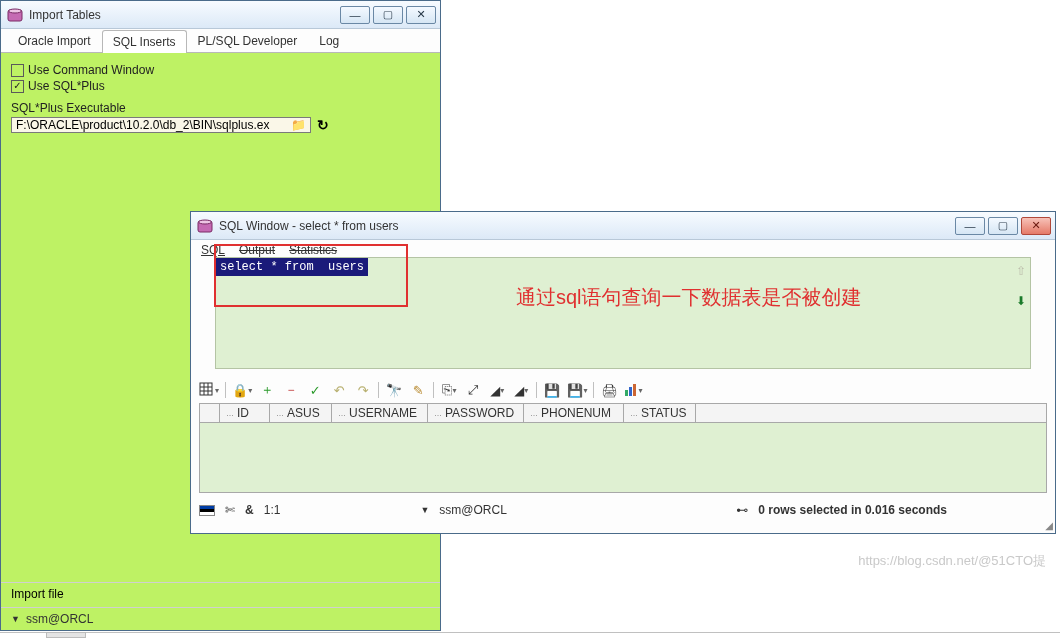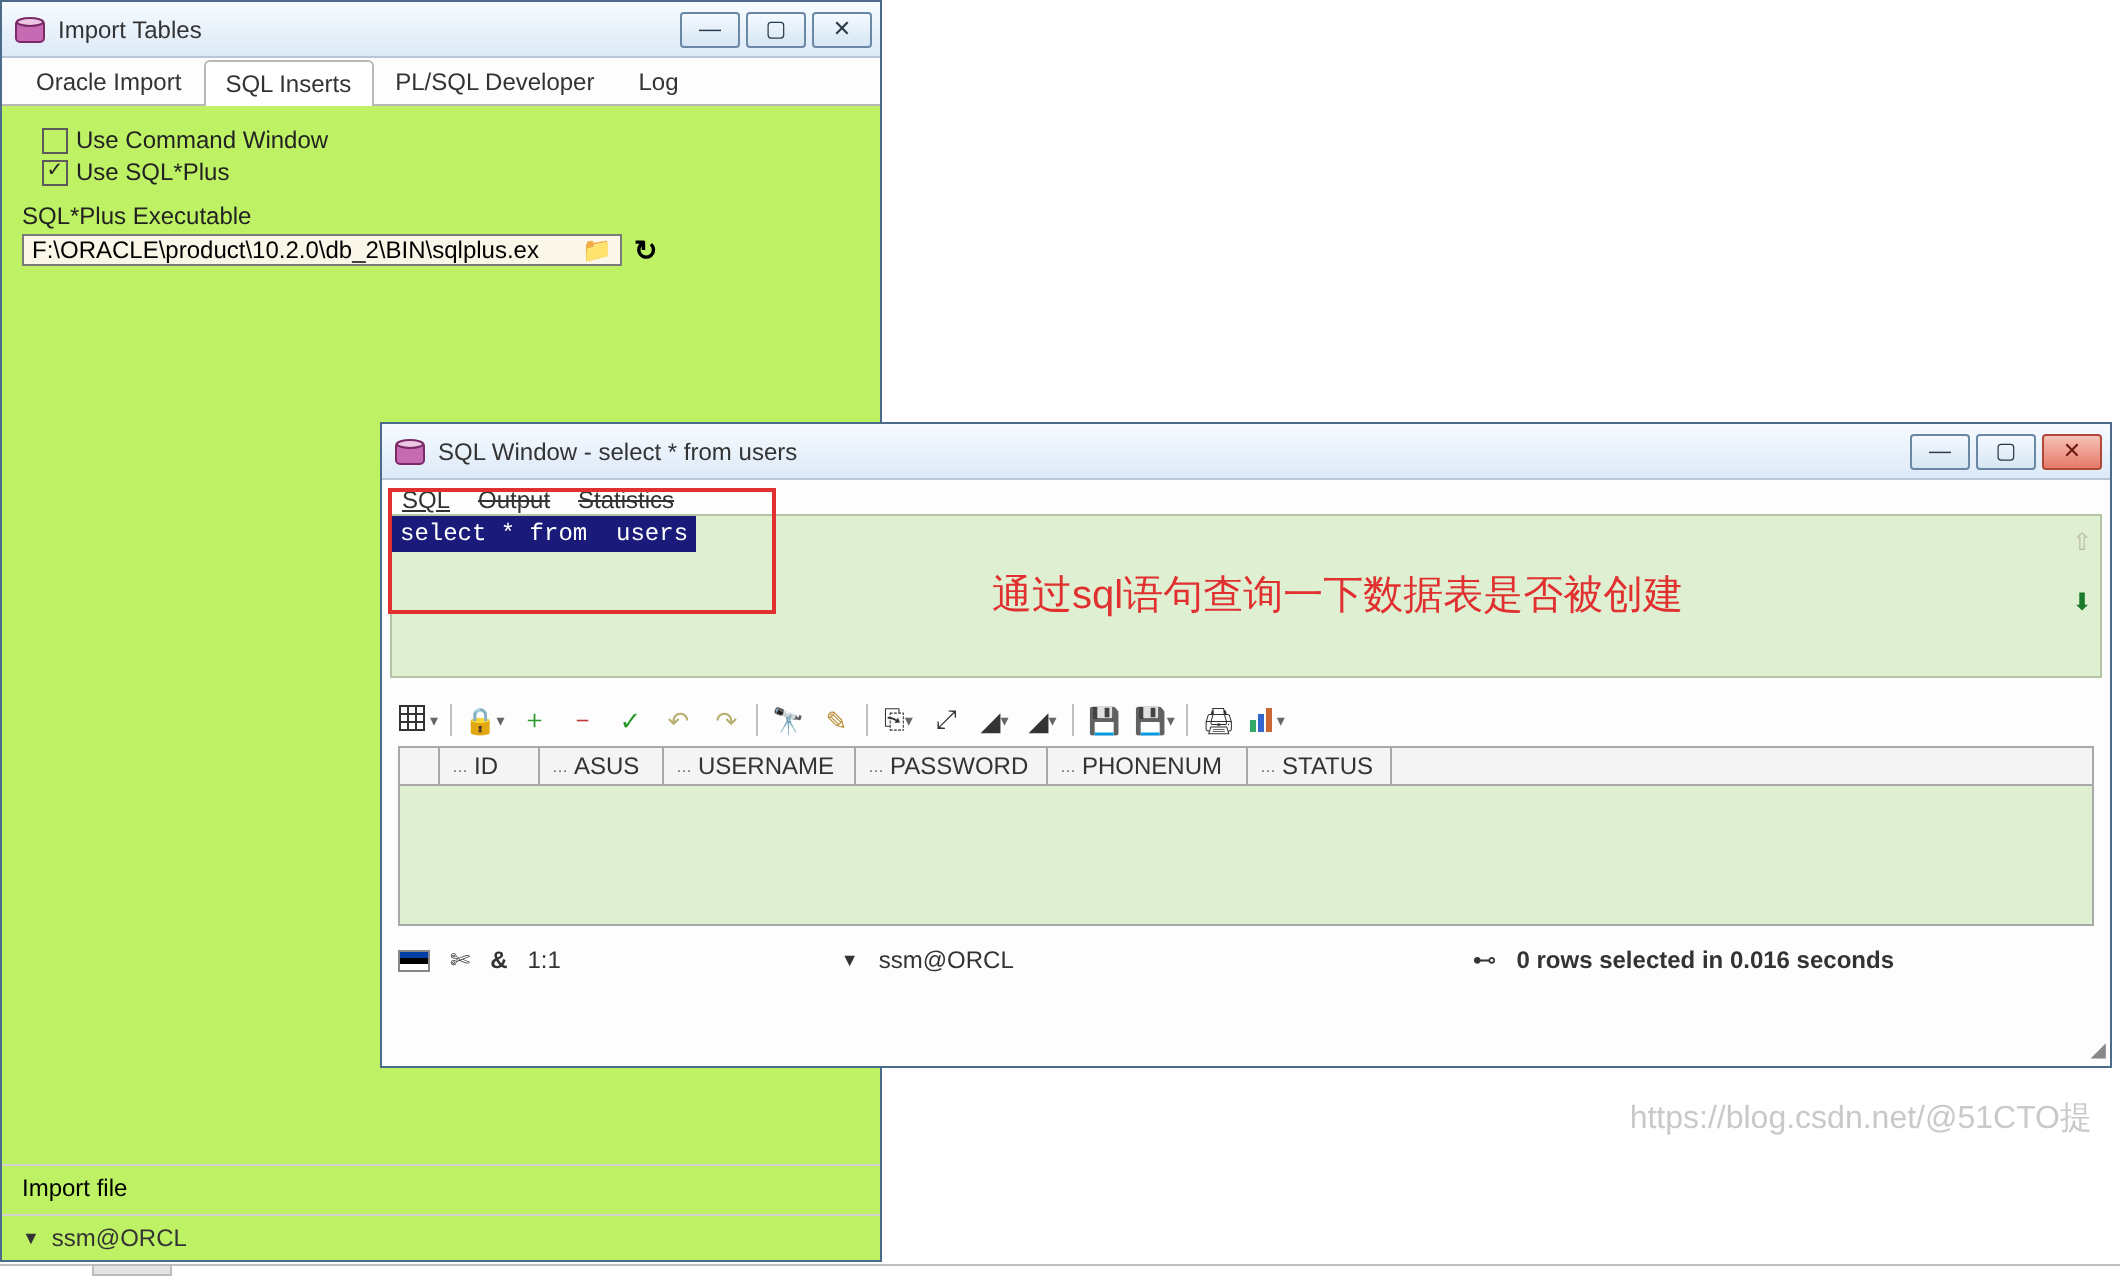--- a/index.html
+++ b/index.html
@@ -10,59 +10,59 @@
   .titlebar { height: 28px; background: linear-gradient(#f7fbff,#dce9f7); border-bottom: 1px solid #b8c8d8; display: flex; align-items: center; padding: 0 4px 0 6px; }
   .tb-icon { width: 16px; height: 16px; margin-right: 6px; display: inline-flex; align-items: center; justify-content: center; }
   .tb-title { flex: 1; color: #333; }
   .winbtns { display: flex; gap: 3px; }
   .winbtn { width: 30px; height: 18px; border: 1px solid #6a88a5; border-radius: 2px; background: linear-gradient(#f4f9ff,#d6e6f4); display: flex; align-items: center; justify-content: center; font-size: 11px; color: #2a3a4a; }
   .winbtn.red { background: linear-gradient(#f7c2b8,#e57a68); border-color: #b0483a; color: #6b1a10; }
   .tabs { display: flex; border-bottom: 1px solid #b8b8b8; background: #fdfdfd; height: 24px; padding-left: 6px; }
   .tab { padding: 4px 10px 3px; border: 1px solid transparent; border-bottom: none; color: #333; cursor: default; }
   .tab.active { border-color: #b8b8b8; background: #fff; border-top-left-radius: 3px; border-top-right-radius: 3px; position: relative; top: 1px; }
   .pane { padding: 8px 10px; }
-  .chk { display: flex; align-items: center; gap: 4px; margin: 2px 10px; color: #222; }
+  .chk { display: flex; align-items: center; gap: 4px; margin: 2px 0; color: #222; }
   .chkbox { width: 13px; height: 13px; border: 1px solid #5a5a5a; display: inline-flex; align-items: center; justify-content: center; font-size: 10px; line-height: 1; }
   .lbl { margin-top: 8px; color: #222; }
   .row { display: flex; align-items: center; gap: 6px; margin-top: 2px; }
   .input { border: 1px solid #7a7a7a; background: #faf7e8; padding: 2px 4px; height: 16px; display: flex; align-items: center; justify-content: space-between; flex: 1; }
   .input.plain { background: #fff; }
   .folder-ico { font-size: 12px; color: #8a6a10; }
   .refresh-ico { font-size: 14px; font-weight: bold; }
   .section-bot { position: absolute; left: 0; right: 0; bottom: 0; }
   .import-file { padding: 4px 10px 6px; border-top: 1px solid #d0d0d0; }
   .conn-bar { border-top: 1px solid #d0d0d0; padding: 4px 10px; display: flex; align-items: center; gap: 6px; color: #333; }
   .tri { font-size: 9px; }
 
   
   .win2 { position: absolute; left: 190px; top: 211px; width: 866px; height: 323px; border: 1px solid #4a6b8a; background: #fdfdfd; }
   .sql-tabs { display: flex; gap: 14px; padding: 3px 10px 0; font-size: 12px; }
   .sql-tab { color: #333; }
   .sql-tab u { text-decoration: underline; }
   .sql-tab.strike { text-decoration: line-through; }
-  .editor-wrap { margin: 0 4px; height: 82px; background: #dff0d2; border: 1px solid #b4c4a4; position: relative; }
+  .editor-wrap { margin: 0 24px; height: 112px; background: #dff0d2; border: 1px solid #b4c4a4; position: relative; }
   .redbox { position: absolute; left: -2px; top: -14px; width: 194px; height: 63px; border: 2px solid #e03030; pointer-events: none; }
   .sql-text { position: absolute; left: 0; top: 0; padding: 2px 4px; font-family: "Courier New", monospace; font-size: 12px; background: #1a1a7a; color: #fff; white-space: pre; }
   .annot { position: absolute; left: 300px; top: 26px; color: #e03030; font-size: 20px; font-family: Liberation Sans, sans-serif; }
   .side-arrows { position: absolute; right: 4px; top: 6px; display: flex; flex-direction: column; gap: 16px; font-size: 14px; }
   .up { color: #bba; } .down { color: #1a7a2a; }
   .toolbar2 { margin: 12px 8px 4px; display: flex; align-items: center; gap: 6px; }
   .tbtn { min-width: 18px; height: 18px; display: inline-flex; align-items: center; justify-content: center; font-size: 13px; color: #333; }
   .tsep { width: 1px; height: 16px; background: #c0c0c0; }
   .grid { margin: 0 8px; border: 1px solid #a8a8a8; background: #dff0d2; height: 90px; }
   .grid-head { display: flex; background: #f4f4f4; border-bottom: 1px solid #a8a8a8; }
   .gh { border-right: 1px solid #a8a8a8; padding: 2px 6px; color: #333; display: flex; align-items: center; gap: 3px; }
   .gh:first-child { width: 20px; padding: 2px; }
   .tri2 { font-size: 8px; color: #666; }
   .status { margin: 10px 8px 4px; display: flex; align-items: center; gap: 10px; color: #333; }
   .flag { width: 16px; height: 11px; display: inline-block; background: linear-gradient(to bottom,#003da5 0 33%,#000 33% 66%,#fff 66% 100%); border:1px solid #888;}
   .fill { flex: 1; }
   .resize { position: absolute; right: 2px; bottom: 2px; font-size: 10px; color: #888; }
 
-  .watermark { position: absolute; right: 14px; bottom: 72px; font-size: 16px; color: #c9c9c9; font-family: Arial,sans-serif; }
+  .watermark { position: absolute; right: 14px; bottom: 72px; font-size: 13px; color: #c9c9c9; font-family: Arial,sans-serif; }
   .bot-border { position: absolute; left: 0; right: 0; bottom: 0; height: 10px; border-top: 1px solid #c0c0c0; }
   .scroll-x { position: absolute; left: 46px; top: 632px; height: 6px; width: 40px; background:#e4e4e4; border:1px solid #bcbcbc;}
 </style>
 </head>
 <body>
 
 <div class="win1">
   <div class="titlebar">
     <span class="tb-icon">
       <svg width="16" height="16">

